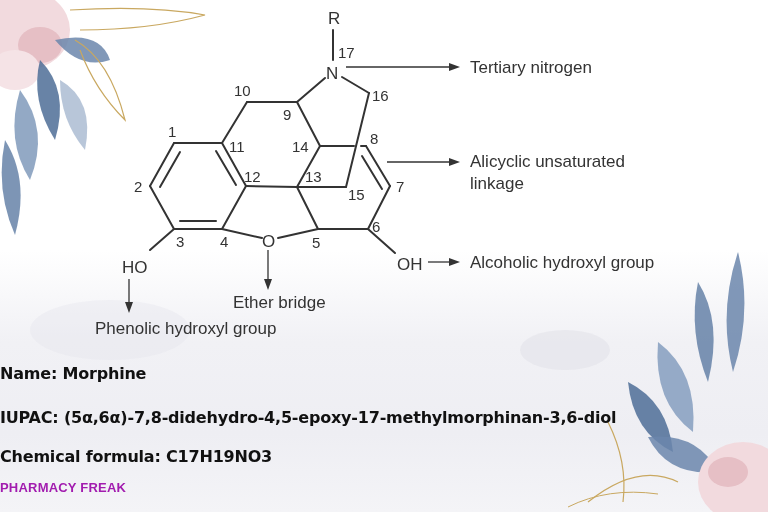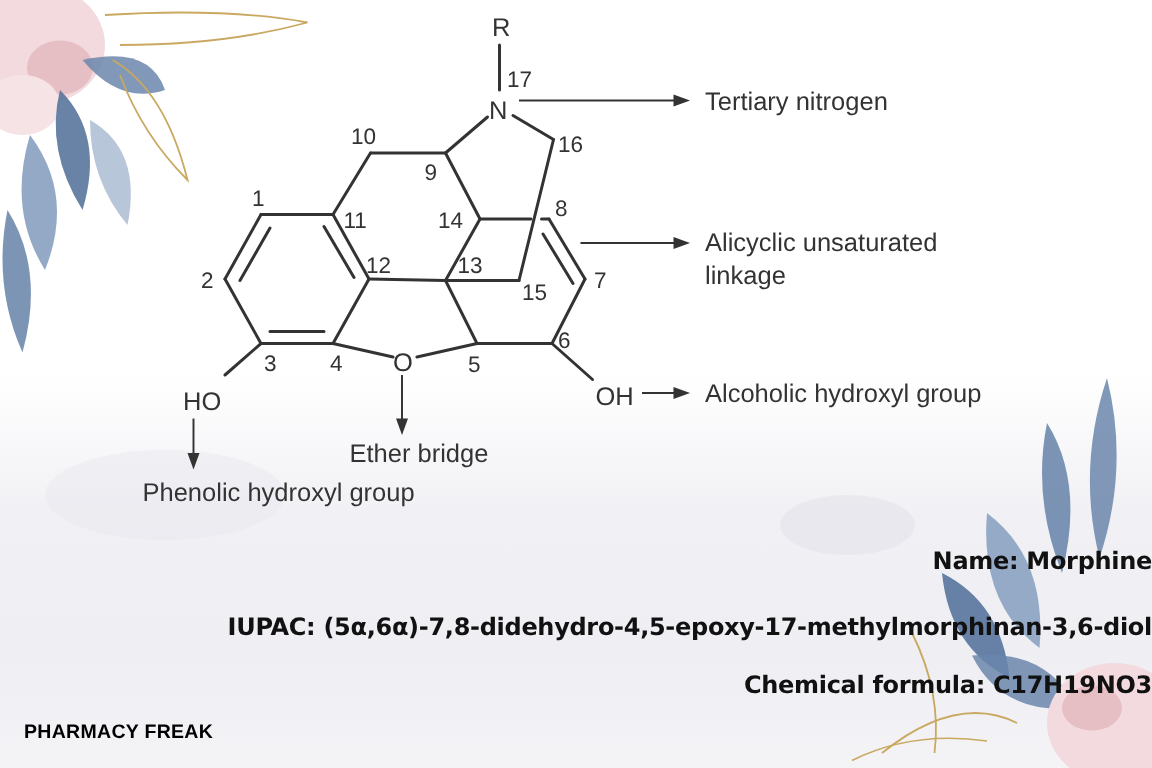--- a/index.html
+++ b/index.html
@@ -13,28 +13,28 @@
     background: linear-gradient(180deg, rgba(255,255,255,0) 0%, #f1f1f5 35%, #eeeef3 70%, #f4f4f7 100%);
   }
   .bg-splash { position: absolute; border-radius: 50%; background: #e3e3ea; }
   .deco { position: absolute; }
   svg.mol { position: absolute; left: 0; top: 0; }
   .mol text { font-family: "Liberation Sans", sans-serif; fill: #333; }
   .atom-num { font-size: 15px; }
   .atom-lbl { font-size: 17px; }
   .callout { font-size: 17px; fill: #3a3a3a; }
   .info {
-    position: absolute; left: 0; width: 768px; text-align: right;
+    position: absolute; left: 0; width: 768px; text-align: left;
     font-family: "DejaVu Sans", sans-serif; font-weight: bold; color: #111;
     font-size: 16px; letter-spacing: -0.2px;
   }
   .brand {
-    position: absolute; left: 16px; top: 480px;
+    position: absolute; left: 0; top: 480px;
     font-family: "Liberation Sans", sans-serif; font-weight: bold;
-    font-size: 13px; color: #000000; letter-spacing: 0.2px;
+    font-size: 13px; color: #a21caf; letter-spacing: 0.2px;
   }
 </style>
 </head>
 <body>
 
 <div class="bg-wash"></div>
 <div class="bg-splash" style="left:520px;top:330px;width:90px;height:40px;opacity:.6"></div>
 <div class="bg-splash" style="left:30px;top:300px;width:160px;height:60px;opacity:.35"></div>
 
 <svg class="deco" width="220" height="250" style="left:0;top:0">

